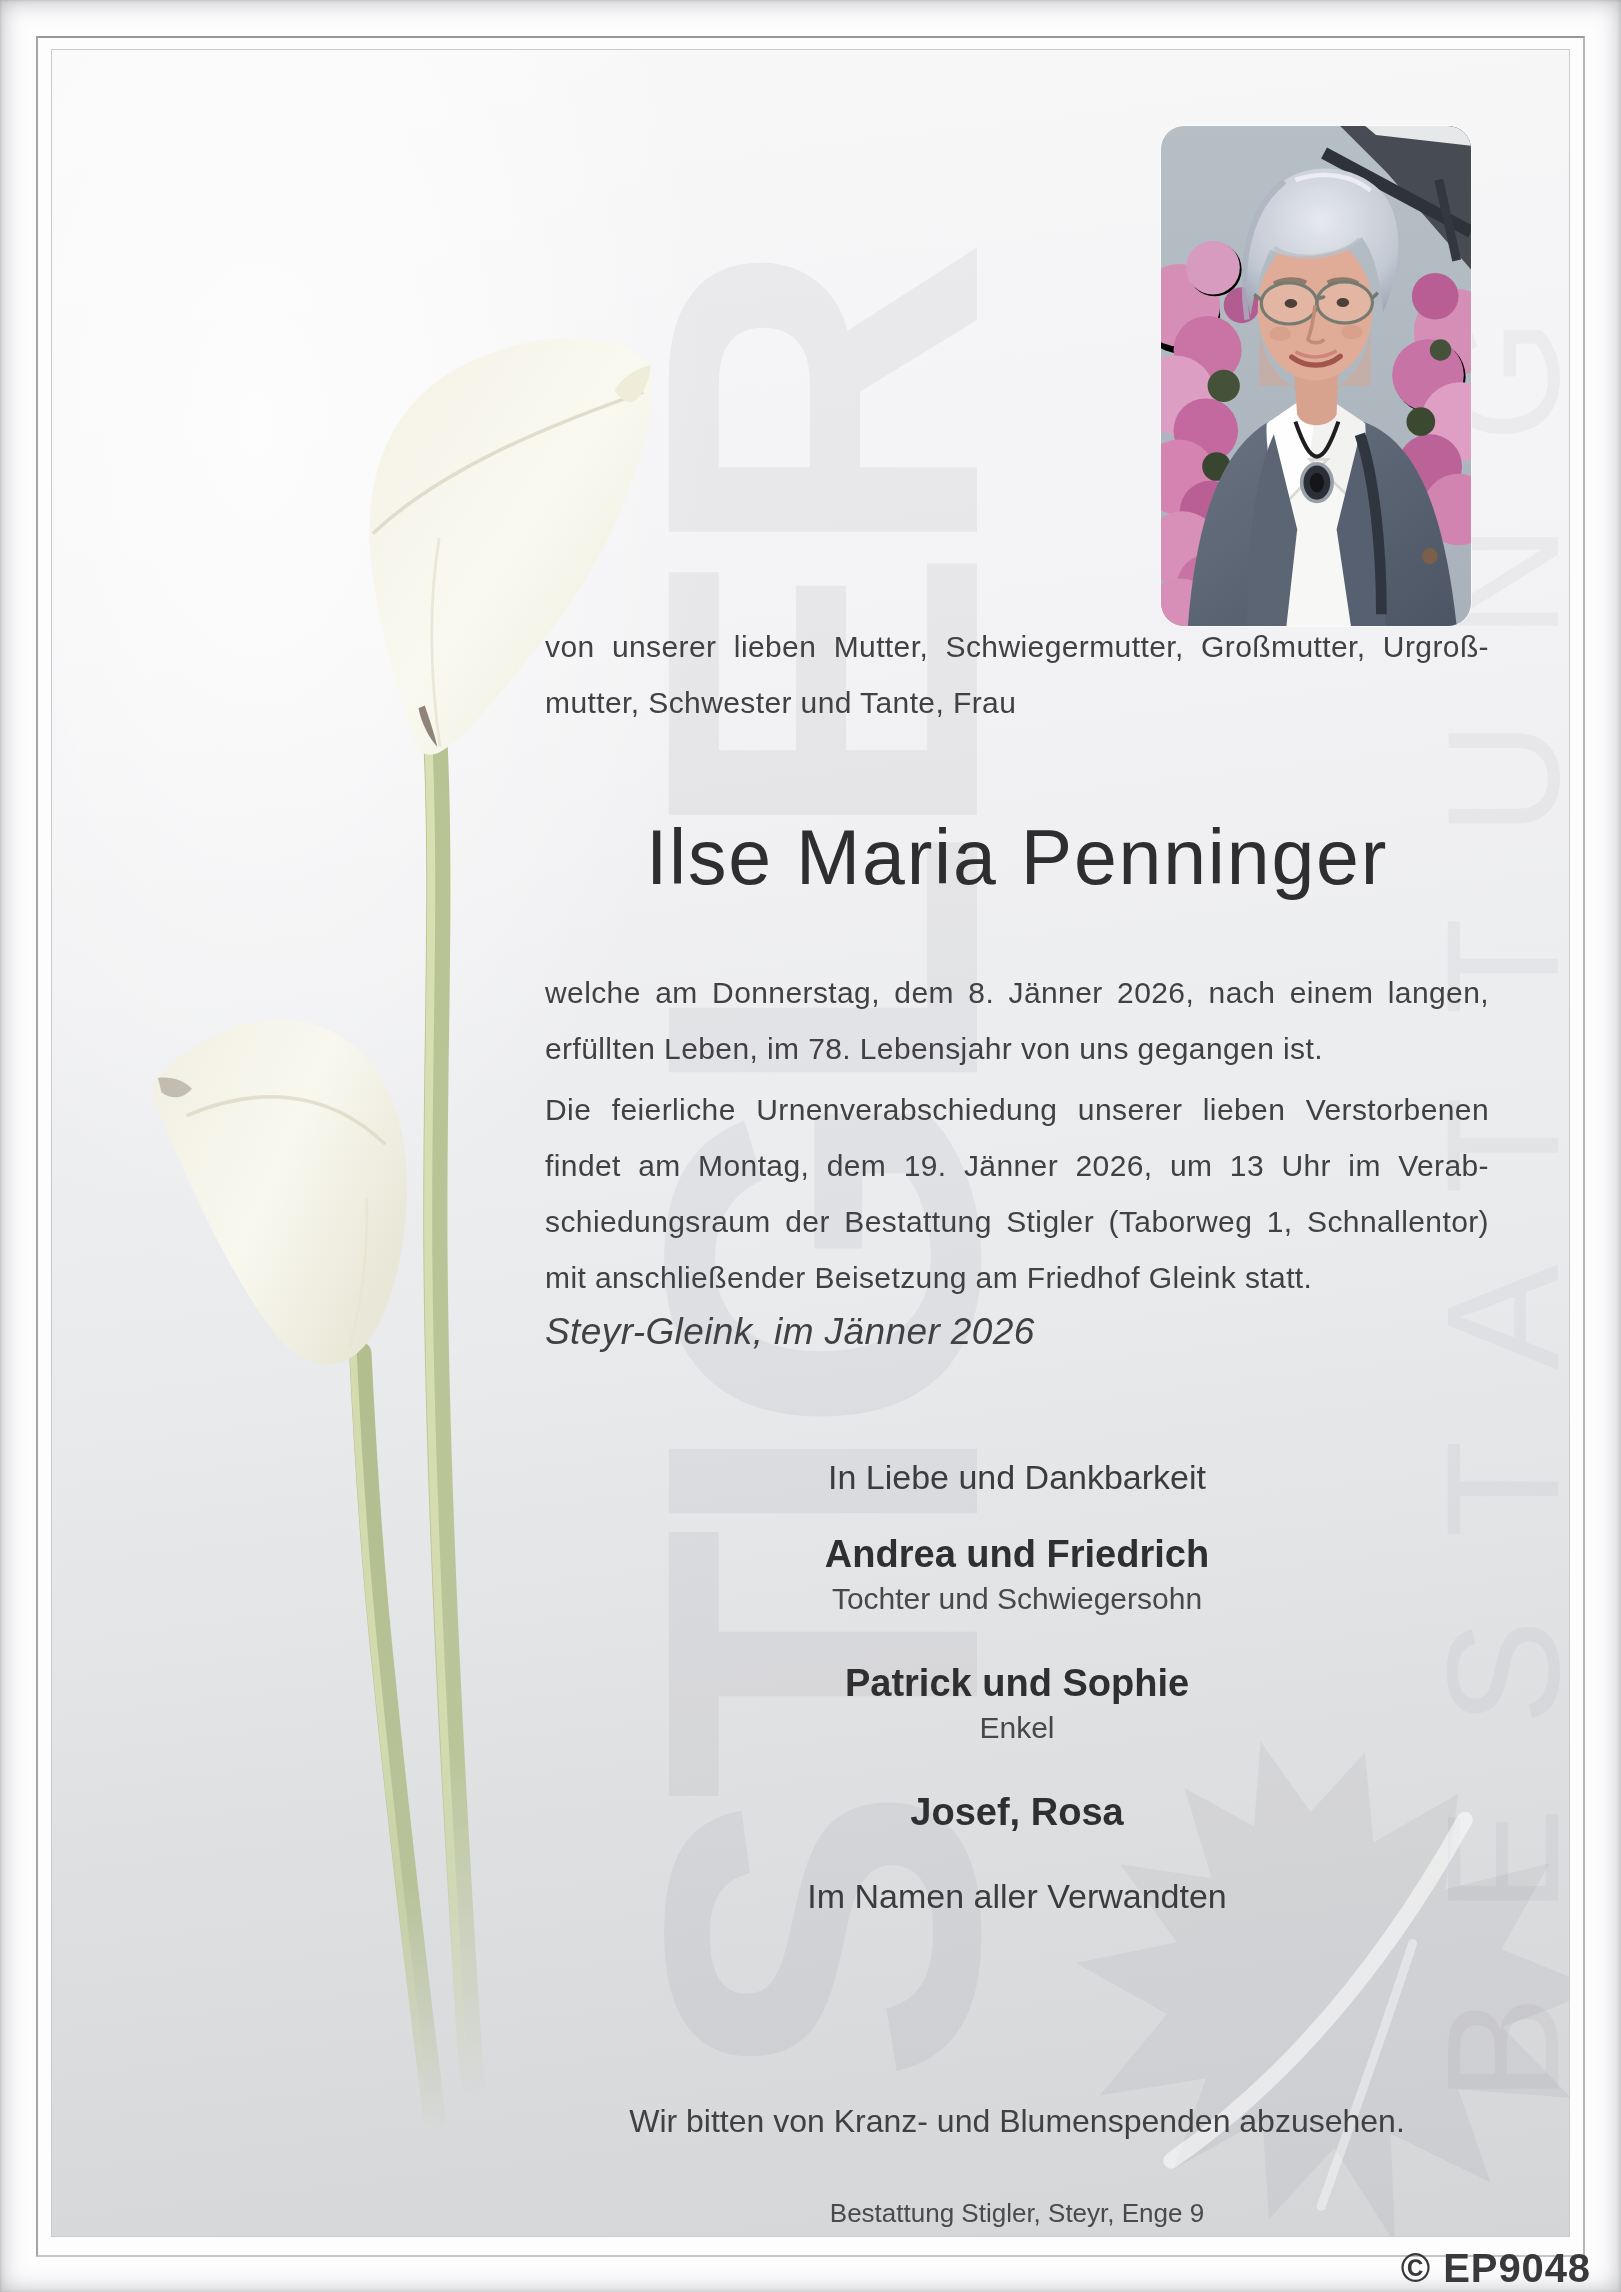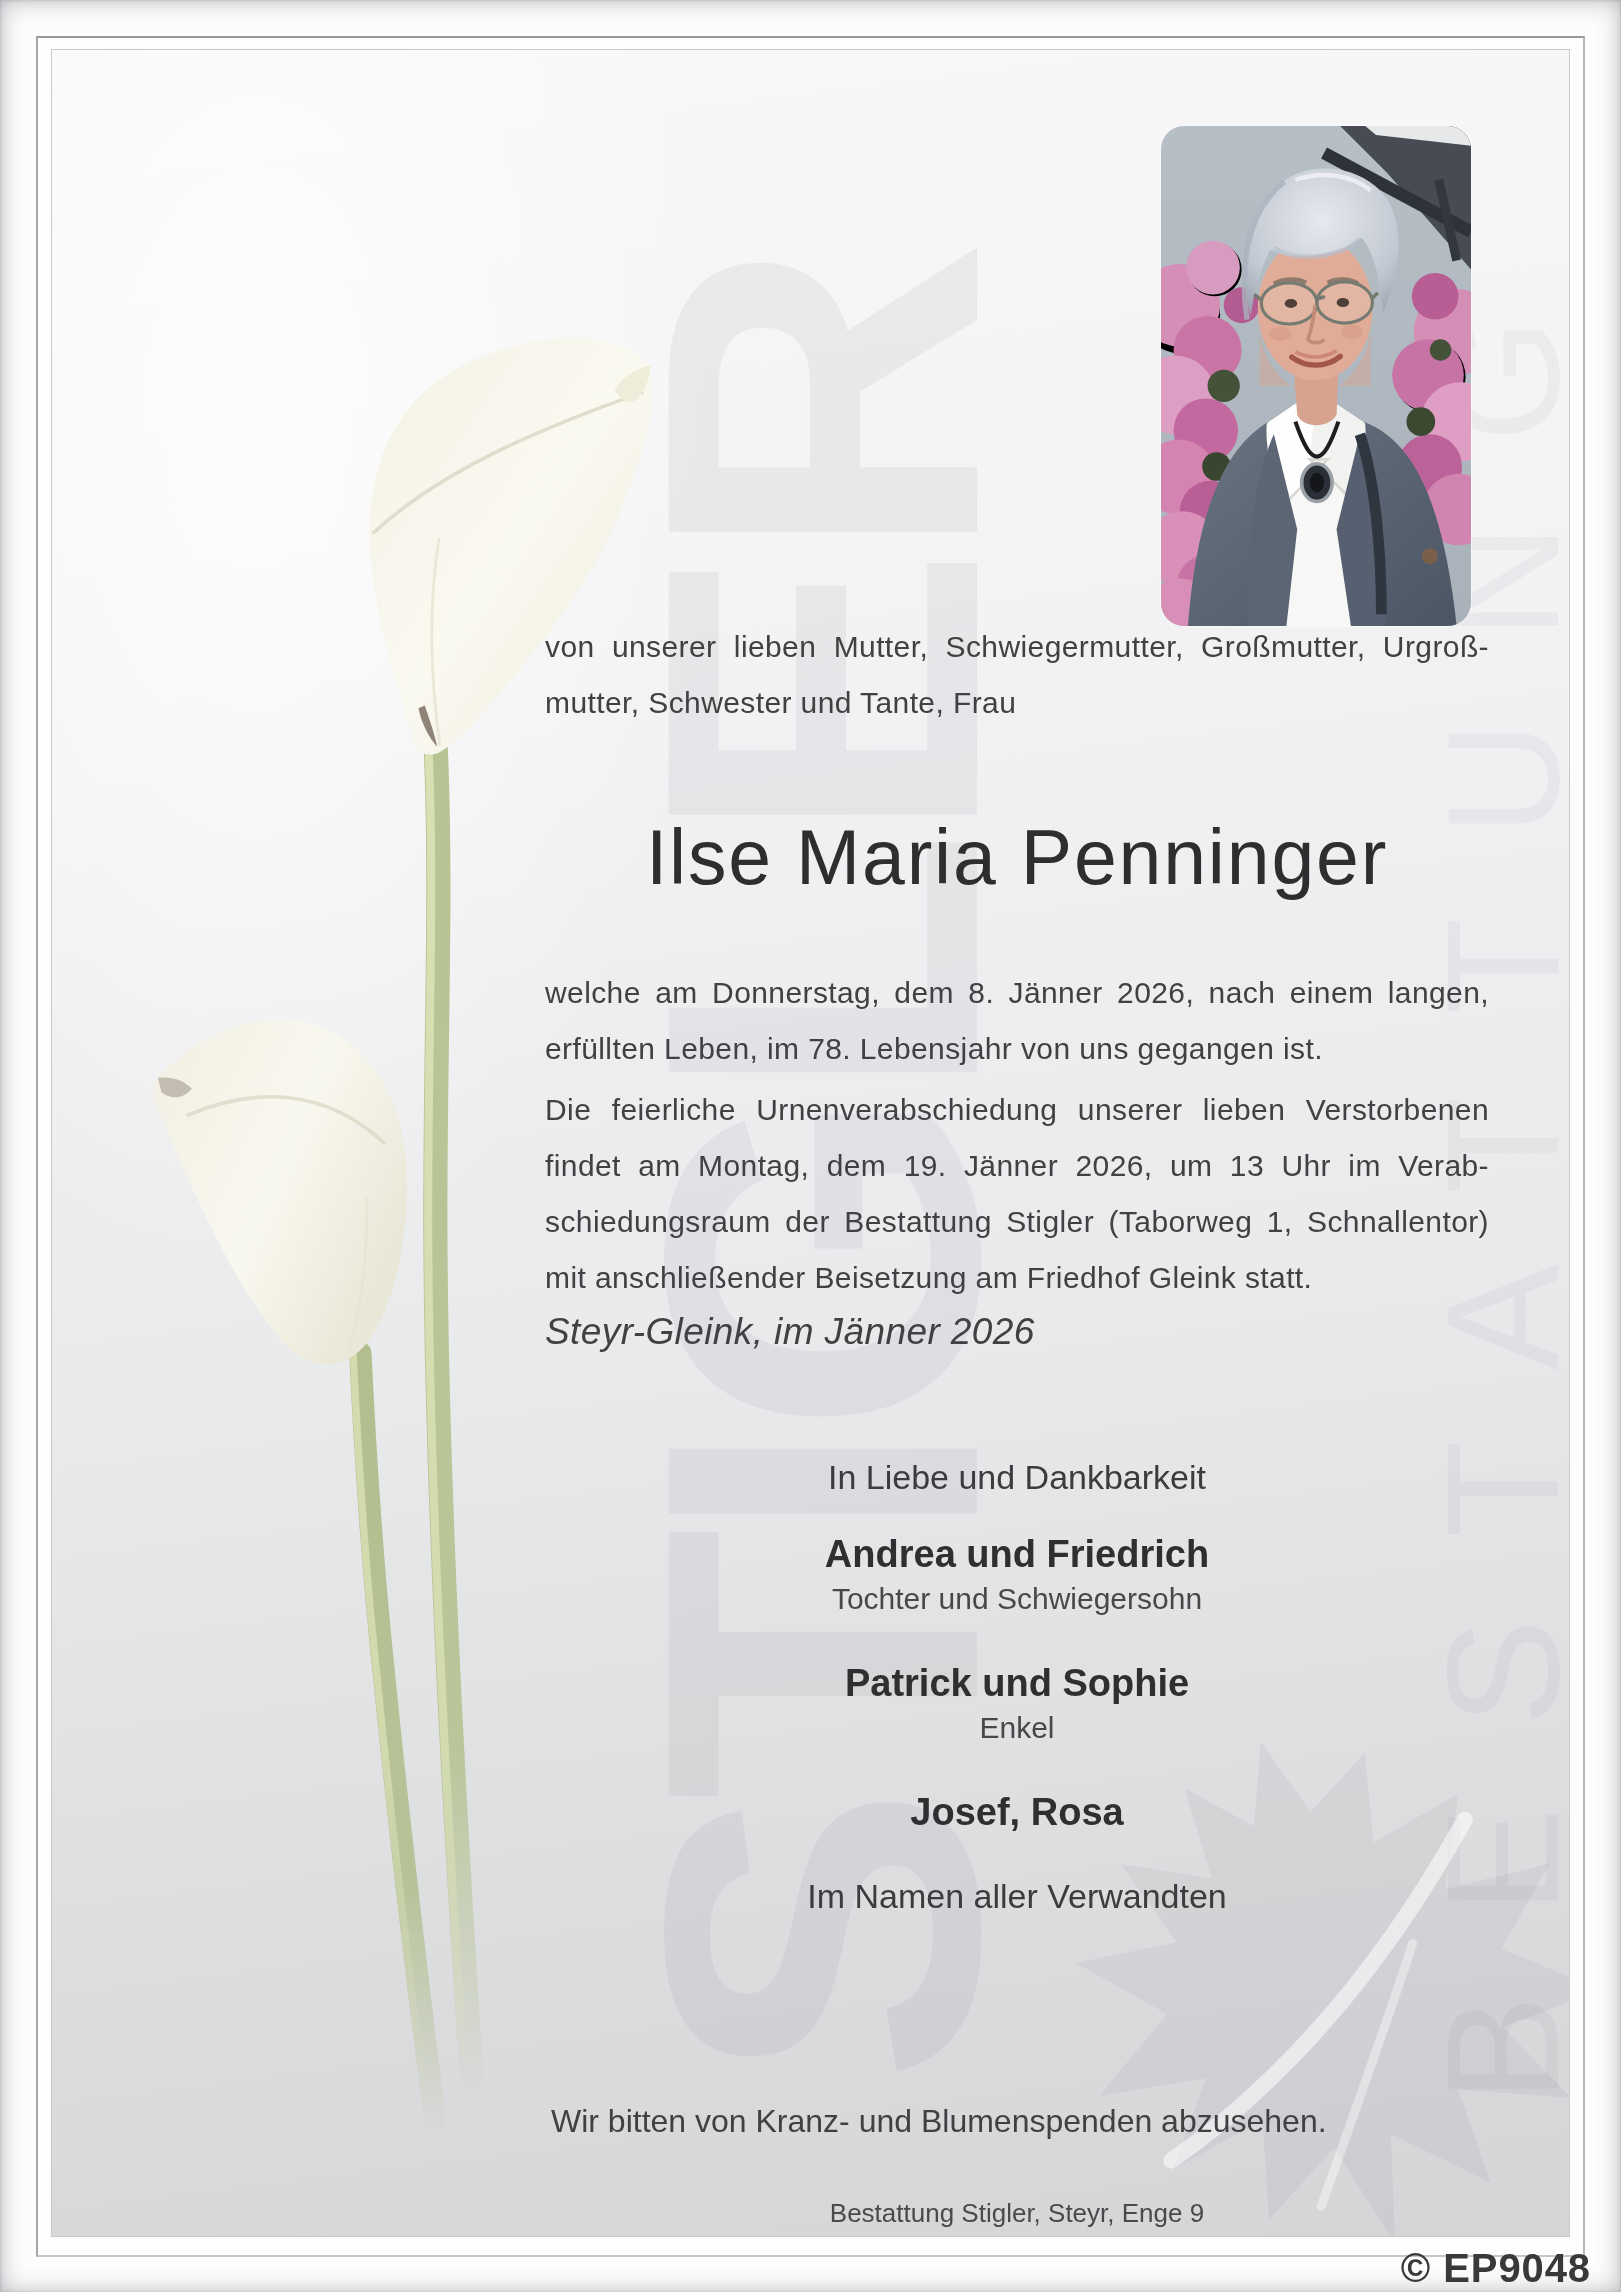--- a/index.html
+++ b/index.html
@@ -41,21 +41,21 @@
   .jline.last{text-align-last:left;}
   .name-line{position:absolute;left:0;width:944px;text-align:center;
     font-size:77px;letter-spacing:1.8px;color:#2e2e30;}
   .place-date{position:absolute;left:0;font-size:37px;letter-spacing:0.4px;color:#414143;font-style:italic;}
   .family{position:absolute;left:0;width:944px;text-align:center;color:#3c3c3e;}
   .closing{font-size:34px;margin-bottom:34px;}
   .m-names{font-size:38px;font-weight:bold;color:#2f2f31;line-height:47px;}
   .m-rel{font-size:30px;color:#48484a;line-height:41px;}
   .m-group{margin-bottom:41px;}
   .in-namen{font-size:34px;margin-top:10.7px;}
-  .request{position:absolute;left:6px;width:944px;font-size:32px;color:#414143;}
+  .request{position:absolute;left:0;width:944px;text-align:center;font-size:32px;color:#414143;}
   .footer-line{position:absolute;left:0;width:944px;text-align:center;font-size:26px;color:#4a4a4c;}
   .copyright{position:absolute;right:30px;top:2246px;font-size:40px;font-weight:bold;
     color:#39393b;letter-spacing:0.9px;}
 </style>
 </head>
 <body>
 
 <div class="page-sheen"></div>
 <div class="frame-line"></div>
 

